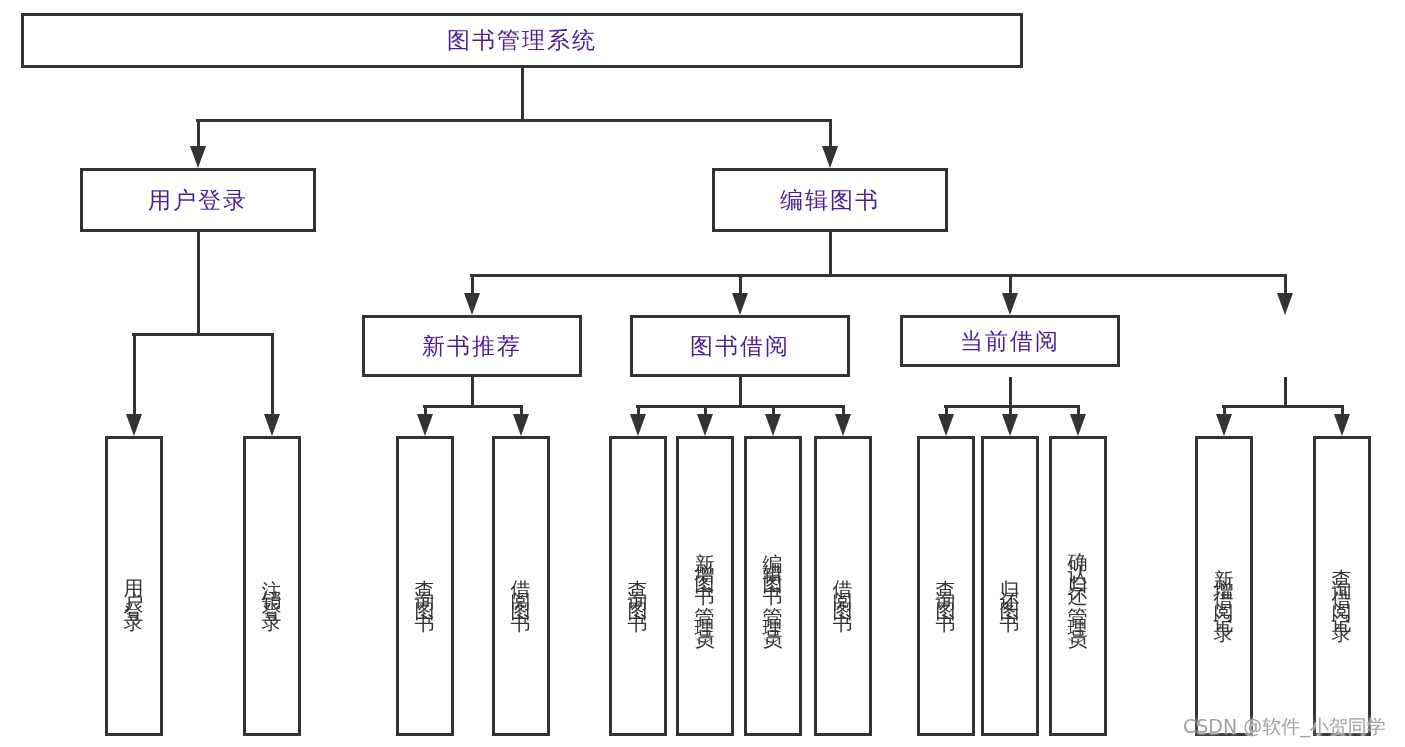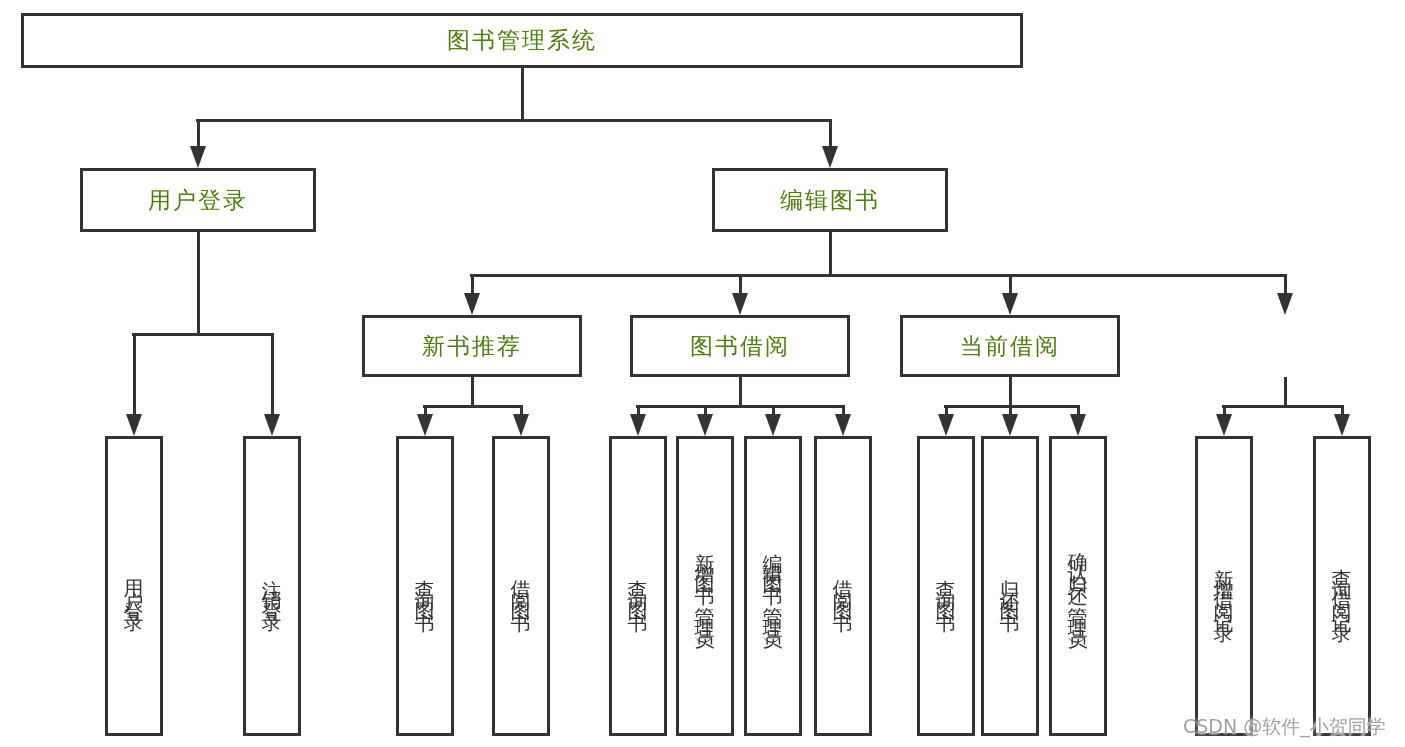--- a/index.html
+++ b/index.html
@@ -5,21 +5,21 @@
   html,body{margin:0;padding:0;background:#ffffff;}
   .canvas{
     position:relative;width:1405px;height:747px;background:#ffffff;overflow:hidden;
     font-family:"DejaVu Sans","Liberation Sans",sans-serif;color:#333333;
   }
   
   .node{
     position:absolute;box-sizing:border-box;border:3px solid #333333;background:#ffffff;
     display:flex;align-items:center;justify-content:center;
   }
-  .hnode span{font-size:23px;letter-spacing:2px;color:#4d7c0f;white-space:nowrap;}
+  .hnode span{font-size:23px;letter-spacing:2px;color:#4c1d95;white-space:nowrap;}
   .root span{font-size:23px;}
   .leaf{width:58px;top:436px;height:300px;}
   .vtext{writing-mode:vertical-rl;text-orientation:mixed;font-size:20px;line-height:1;
          letter-spacing:11px;color:#333333;}
   
   .vl{position:absolute;width:3px;background:#333333;}
   .hl{position:absolute;height:3px;background:#333333;}
   .ar{position:absolute;width:0;height:0;
       border-left:8px solid transparent;border-right:8px solid transparent;
       border-top:22px solid #333333;}
@@ -102,21 +102,21 @@
   <div class="node hnode" style="left:712px;top:168px;width:236px;height:64px">
     <span>编辑图书</span>
   </div>
 
   <div class="node hnode" style="left:630px;top:315px;width:220px;height:62px">
     <span>图书借阅</span>
   </div>
   <div class="node hnode" style="left:362px;top:315px;width:220px;height:62px">
     <span>新书推荐</span>
   </div>
-  <div class="node hnode" style="left:900px;top:315px;width:220px;height:62px">
+  <div class="node hnode" style="left:900px;top:315px;width:220px;height:52px">
     <span>当前借阅</span>
   </div>
 
   <div class="node leaf" style="left:105px">
     <span class="vtext">用户登录</span>
   </div>
   <div class="node leaf" style="left:243px">
     <span class="vtext">注销登录</span>
   </div>
 

